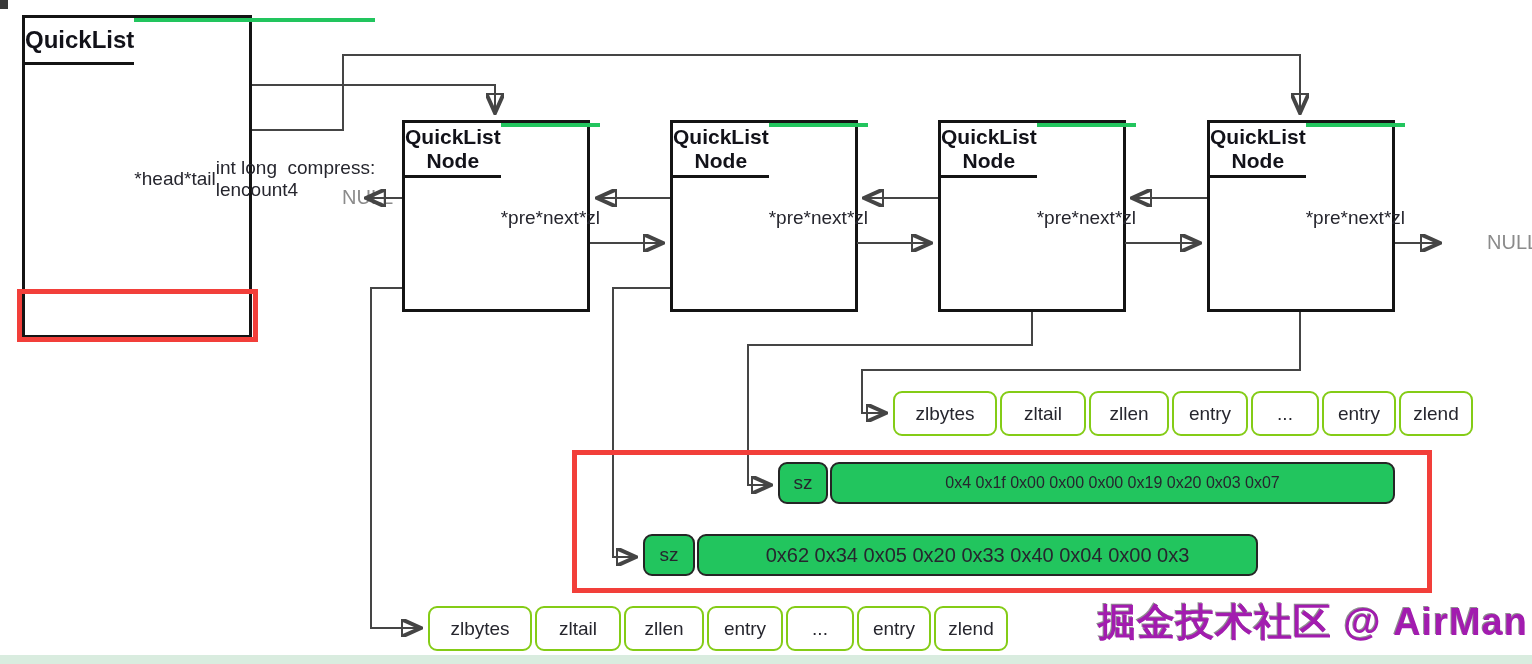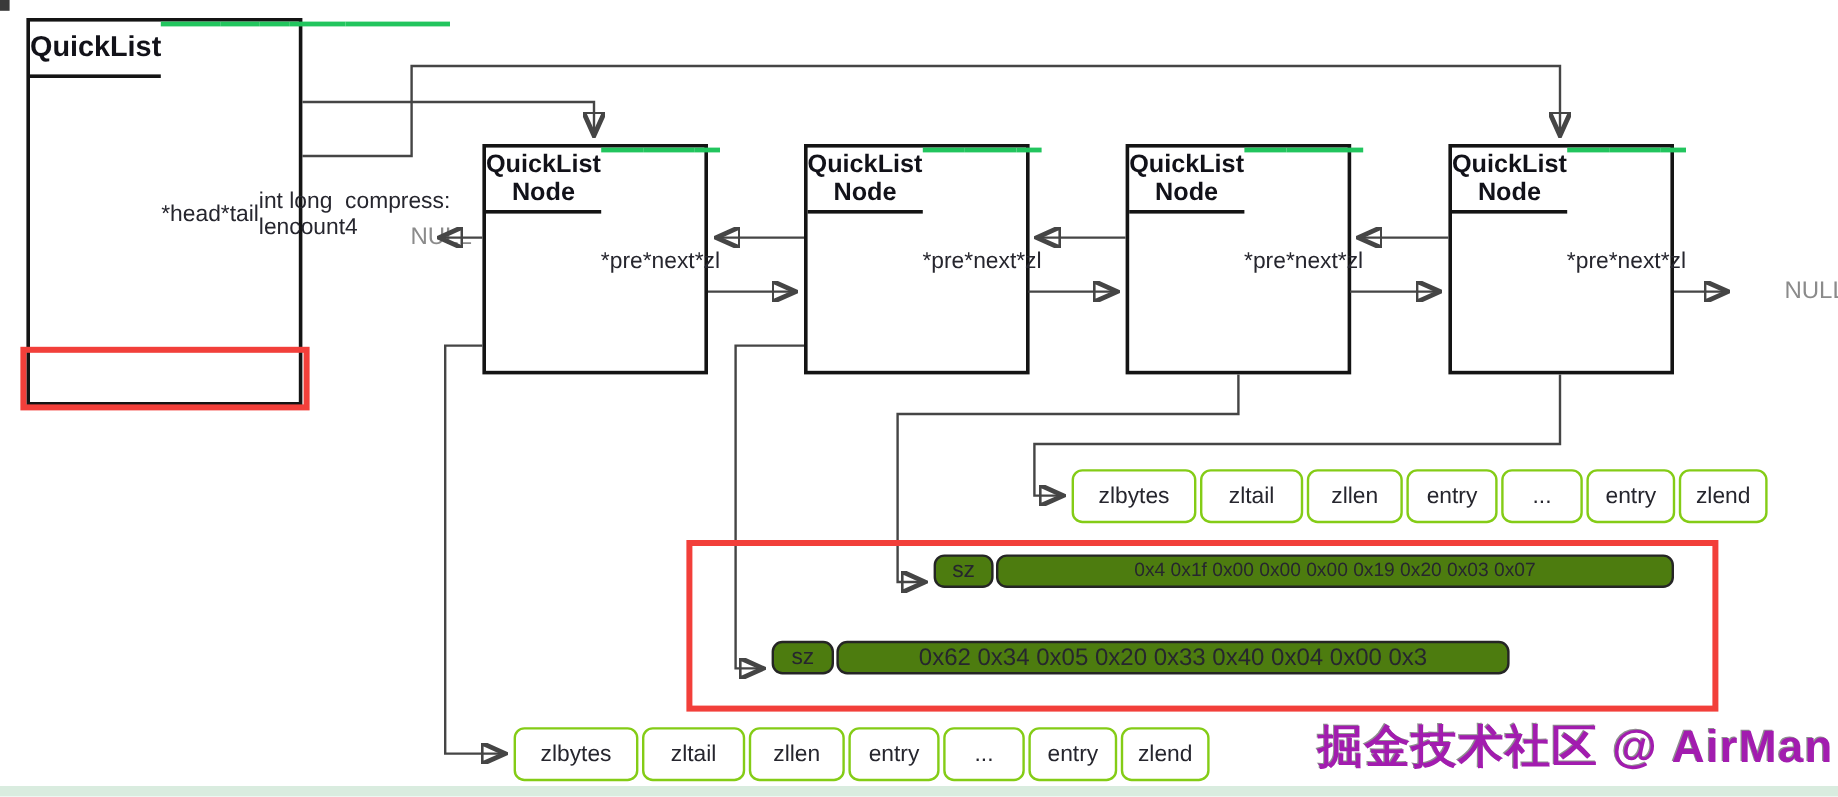--- a/index.html
+++ b/index.html
@@ -30,22 +30,22 @@
   .ziplist{position:absolute;display:flex;gap:3px;height:45px;}
   .zcell{
     box-sizing:border-box;border:2px solid #84cc16;border-radius:9px;background:#fff;
     display:flex;align-items:center;justify-content:center;font-size:19px;height:45px;
   }
   .zp-top{left:893px;top:391px;}
   .zp-bottom{left:428px;top:606px;}
   
   .szbox,.szval{
     position:absolute;box-sizing:border-box;border:2px solid #252525;border-radius:9px;
-    background:#4d7c0f;display:flex;align-items:center;justify-content:center;
-    font-size:19px;height:28px;
+    background:#22c55e;display:flex;align-items:center;justify-content:center;
+    font-size:19px;height:42px;
   }
   .sz1-label{left:778px;top:462px;width:50px;}
   .sz1-value{left:830px;top:462px;width:565px;font-size:16px;}
   .sz2-label{left:643px;top:534px;width:52px;}
   .sz2-value{left:697px;top:534px;width:561px;font-size:20px;}
   
   .red-row{
     position:absolute;left:17px;top:289px;width:241px;height:53px;
     border:5px solid #f23f3a;box-sizing:border-box;background:transparent;
   }

